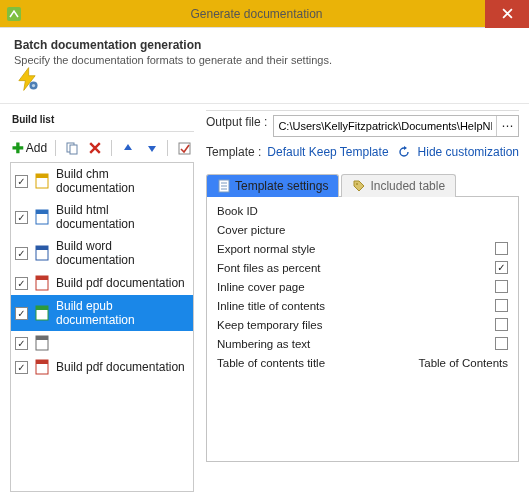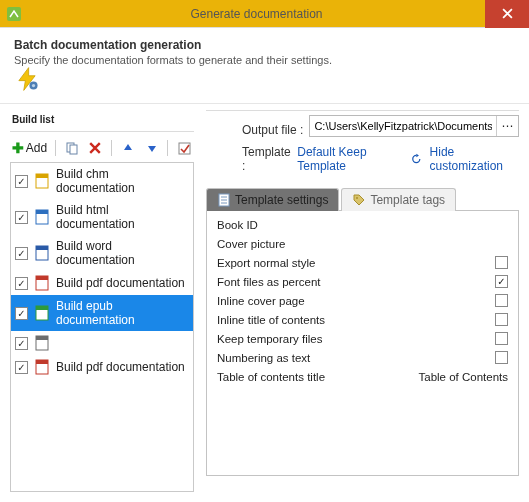--- a/index.html
+++ b/index.html
@@ -23,30 +23,30 @@
   .toolbar { display:flex; align-items:center; gap:4px; padding: 2px 0 4px 0; }
   .tbtn { width:20px; height:20px; display:flex; align-items:center; justify-content:center; cursor:pointer; border-radius:2px; }
   .add-btn { display:flex; align-items:center; gap:2px; cursor:pointer; padding:0 2px; }
   .plus { color:#1a9a1a; font-weight:bold; font-size:14px; }
   .sep { width:1px; height:16px; background:#ccc; margin:0 2px; }
   .list-box { border:1px solid #c9c9c9; background:#fff; height: 330px; overflow:hidden; }
   .list-item { display:flex; align-items:center; padding: 4px 4px; gap:6px; cursor:default; }
   .list-item.selected { background:#1a87e8; color:#fff; }
   .chk { width:13px; height:13px; border:1px solid #888; background:#fff; display:flex; align-items:center; justify-content:center; font-size:10px; color:#333; flex:none; cursor:pointer; }
   .doc-icon { width:16px; height:16px; flex:none; display:flex; align-items:center; justify-content:center; font-size:11px; }
-  .row { display:flex; align-items:flex-end; margin-bottom:8px; gap:6px;margin-left:36px; }
+  .row { display:flex; align-items:flex-start; margin-bottom:8px; gap:6px; }
   .lbl { color:#333; }
   .outbox { flex:1; display:flex; border:1px solid #b9b9b9; height:22px; background:#fff; }
   .outbox input { flex:1; border:none; padding:0 4px; font-size:11px; font-family:inherit; outline:none; }
   .outbox .dots { width:22px; border-left:1px solid #ccc; display:flex; align-items:center; justify-content:center; cursor:pointer; }
   .link { color:#1857b5; cursor:pointer; }
   .hidecust { margin-left:auto; display:flex; align-items:center; gap:8px; }
   .tabs { display:flex; border-bottom:1px solid #c3c3c3; margin-top:14px; }
   .tab { display:flex; align-items:center; gap:4px; padding:4px 10px; border:1px solid #c3c3c3; border-bottom:none; margin-right:2px; background:#f1f1f1; color:#666; cursor:pointer; border-radius:3px 3px 0 0; position:relative; top:1px; }
-  .tab.active { background:#737373; color:#222; }
+  .tab.active { background:#3b82f6; color:#222; }
   .settings-body { border:1px solid #c3c3c3; border-top:none; padding:4px 6px; height: 265px; }
   .setting-row { display:flex; align-items:center; height:19px; font-size:11.5px; padding:0 4px; }
   .setting-row .slabel { flex:1; }
   .setting-row .schk { width:13px; height:13px; border:1px solid #888; background:#fff; display:flex; align-items:center; justify-content:center; font-size:10px; cursor:pointer; }
   .footer { height:48px; border-top:1px solid #ddd; background:#f3f3f3; display:flex; align-items:center; justify-content:flex-end; padding:0 14px; gap:10px; }
   .btn { min-width:86px; height:24px; border:1px solid #a7a7a7; background:#fdfdfd; display:flex; align-items:center; justify-content:center; cursor:pointer; font-size:12px; }
   .btn.primary { border:1px solid #3d8fe6; box-shadow:0 0 0 1px #a9d0f5 inset; }
   .tab-icon { width:14px; height:14px; }
 </style>
 </head>
@@ -226,21 +226,21 @@
             <line x1="4" y1="7" x2="10" y2="7" stroke="#7a9ac0"></line>
             <line x1="4" y1="10" x2="10" y2="10" stroke="#7a9ac0"></line>
           </svg>
         <span>Template settings</span>
       </div>
       <div class="tab">
         <svg class="tab-icon" viewBox="0 0 14 14">
             <path d="M2 2 H7 L12 7 L7 12 L2 7 Z" fill="#d9c36a" stroke="#a88f2d"></path>
             <circle cx="5" cy="5" r="1" fill="#a88f2d"></circle>
           </svg>
-        <span>Template tags</span>
+        <span>Included table</span>
       </div>
     </div>
     <div class="settings-body" id="settings-body">
         <div class="setting-row">
           <span class="slabel">Book ID</span>
         </div>
         <div class="setting-row">
           <span class="slabel">Cover picture</span>
         </div>
         <div class="setting-row">

